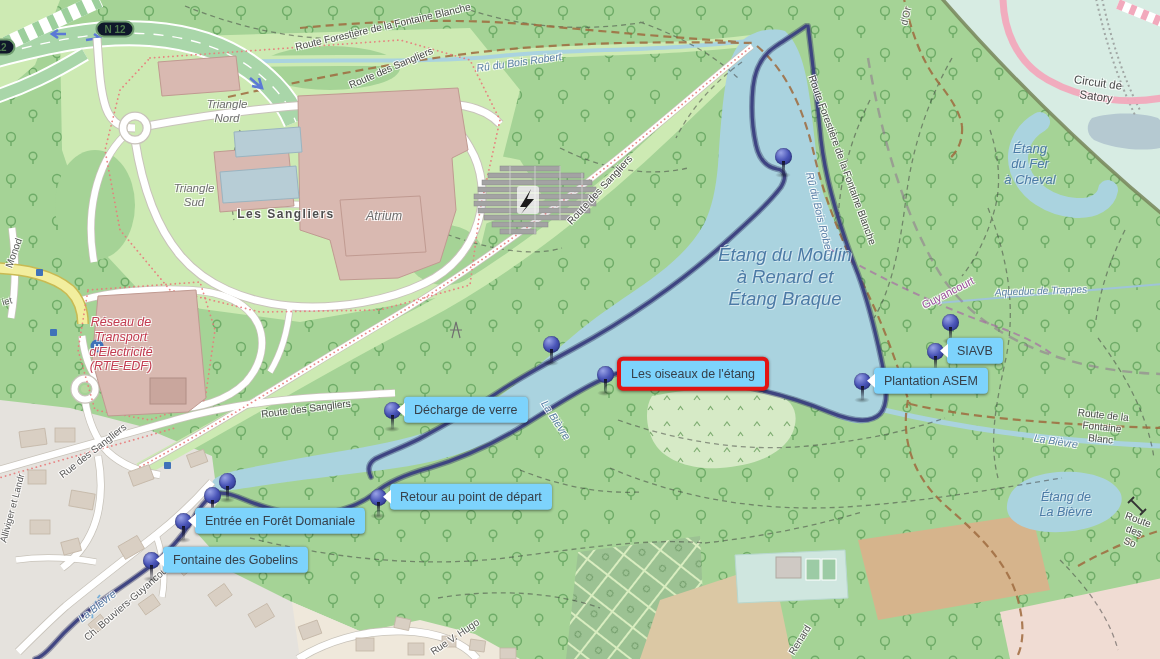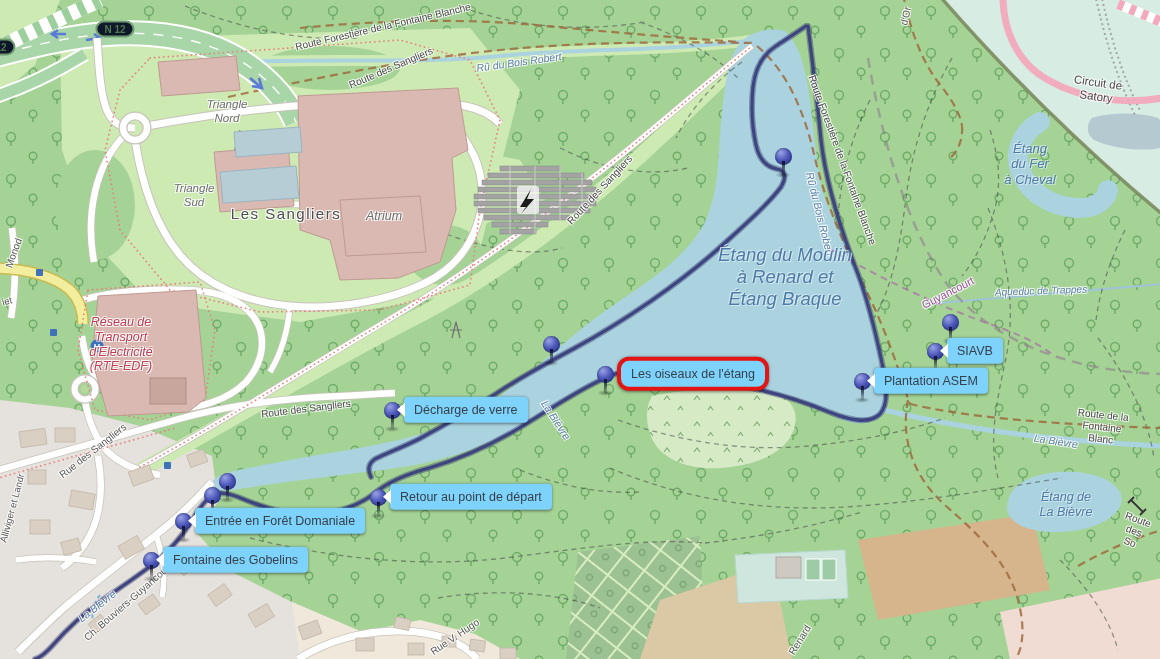--- a/index.html
+++ b/index.html
@@ -30,21 +30,21 @@
        background:radial-gradient(circle at 35% 28%,#98a2e6 0%,#4a55b8 48%,#252f80 100%);
        box-shadow:inset 0 0 2px rgba(0,0,20,.6);}
   .pin::after{content:"";position:absolute;left:7px;top:13px;width:3px;height:14px;
        background:linear-gradient(#14142a,rgba(20,20,42,.1));}
   .pin::before{content:"";position:absolute;left:0px;top:24px;width:16px;height:6px;border-radius:50%;
        background:radial-gradient(rgba(0,0,0,.38),rgba(0,0,0,0) 70%);}
   .mbox{position:absolute;background:#7dd3fc;border-radius:4px;box-shadow:0 1px 3px rgba(0,0,0,.45);
         padding:6px 10px;font-size:12.5px;line-height:1.15;color:#37404a;white-space:nowrap;}
   .mbox.side-right::before{content:"";position:absolute;left:-7px;top:50%;transform:translateY(-50%);
         border:7px solid transparent;border-right:8px solid #fff;border-left:0;}
-  .mbox.highlighted{border:4px solid #e21414;border-radius:12px;}
+  .mbox.highlighted{border:4px solid #e21414;border-radius:6px;}
   .mbox.highlighted::before,.mbox.highlighted::after{display:none;}
 </style>
 </head>
 <body>
 
 <div class="stage">
 
 <svg class="base" width="1160" height="659" viewBox="0 0 1160 659">
   <defs>
     <pattern id="treePat" width="46" height="42" patternUnits="userSpaceOnUse">
@@ -333,21 +333,21 @@
 Étang Braque</div>
       <div class="lab k-water-area" style="left: 1030px; top: 164px; font-size: 13px; --r: 0deg;">Étang
 du Fer
 à Cheval</div>
       <div class="lab k-water-area" style="left: 1066px; top: 505px; font-size: 12.5px; --r: 0deg;">Étang de
 La Bièvre</div>
       <div class="lab k-place" style="left: 227px; top: 112px; font-size: 11.5px; --r: 0deg;">Triangle
 Nord</div>
       <div class="lab k-place" style="left: 194px; top: 196px; font-size: 11.5px; --r: 0deg;">Triangle
 Sud</div>
-      <div class="lab k-locality" style="left: 286px; top: 214px; font-size: 15px; --r: 0deg;">Les Sangliers</div>
+      <div class="lab k-locality" style="left: 286px; top: 214px; font-size: 12px; font-weight: bold; --r: 0deg;">Les Sangliers</div>
       <div class="lab k-place" style="left: 384px; top: 216px; font-size: 12.5px; --r: 0deg;">Atrium</div>
       <div class="lab k-poi-red" style="left: 121px; top: 344px; font-size: 12.5px; --r: 0deg;">Réseau de
 Transport
 d'Electricité
 (RTE-EDF)</div>
     </div>
 <div class="layer" id="badges-layer">
       <div class="badge" style="left: 115px; top: 29px;">N 12</div>
       <div class="badge" style="left: -4px; top: 47px;">N 12</div>
     </div>

